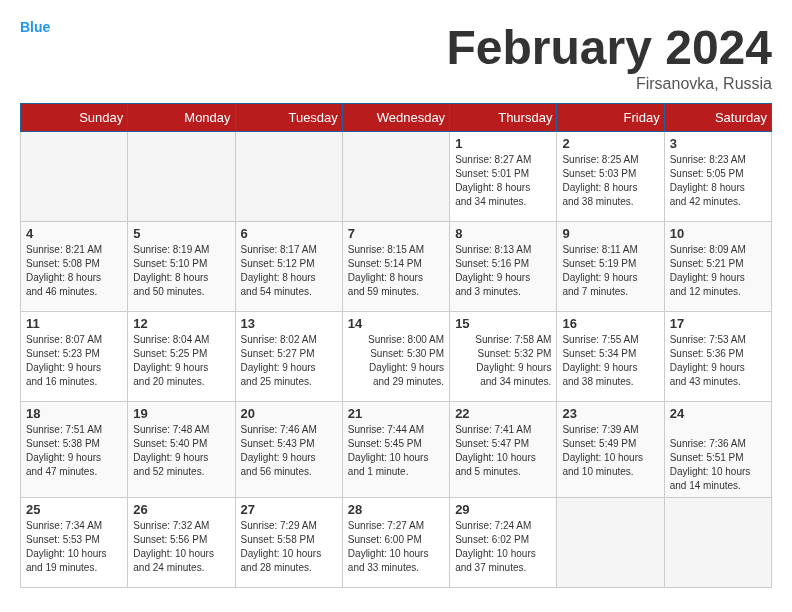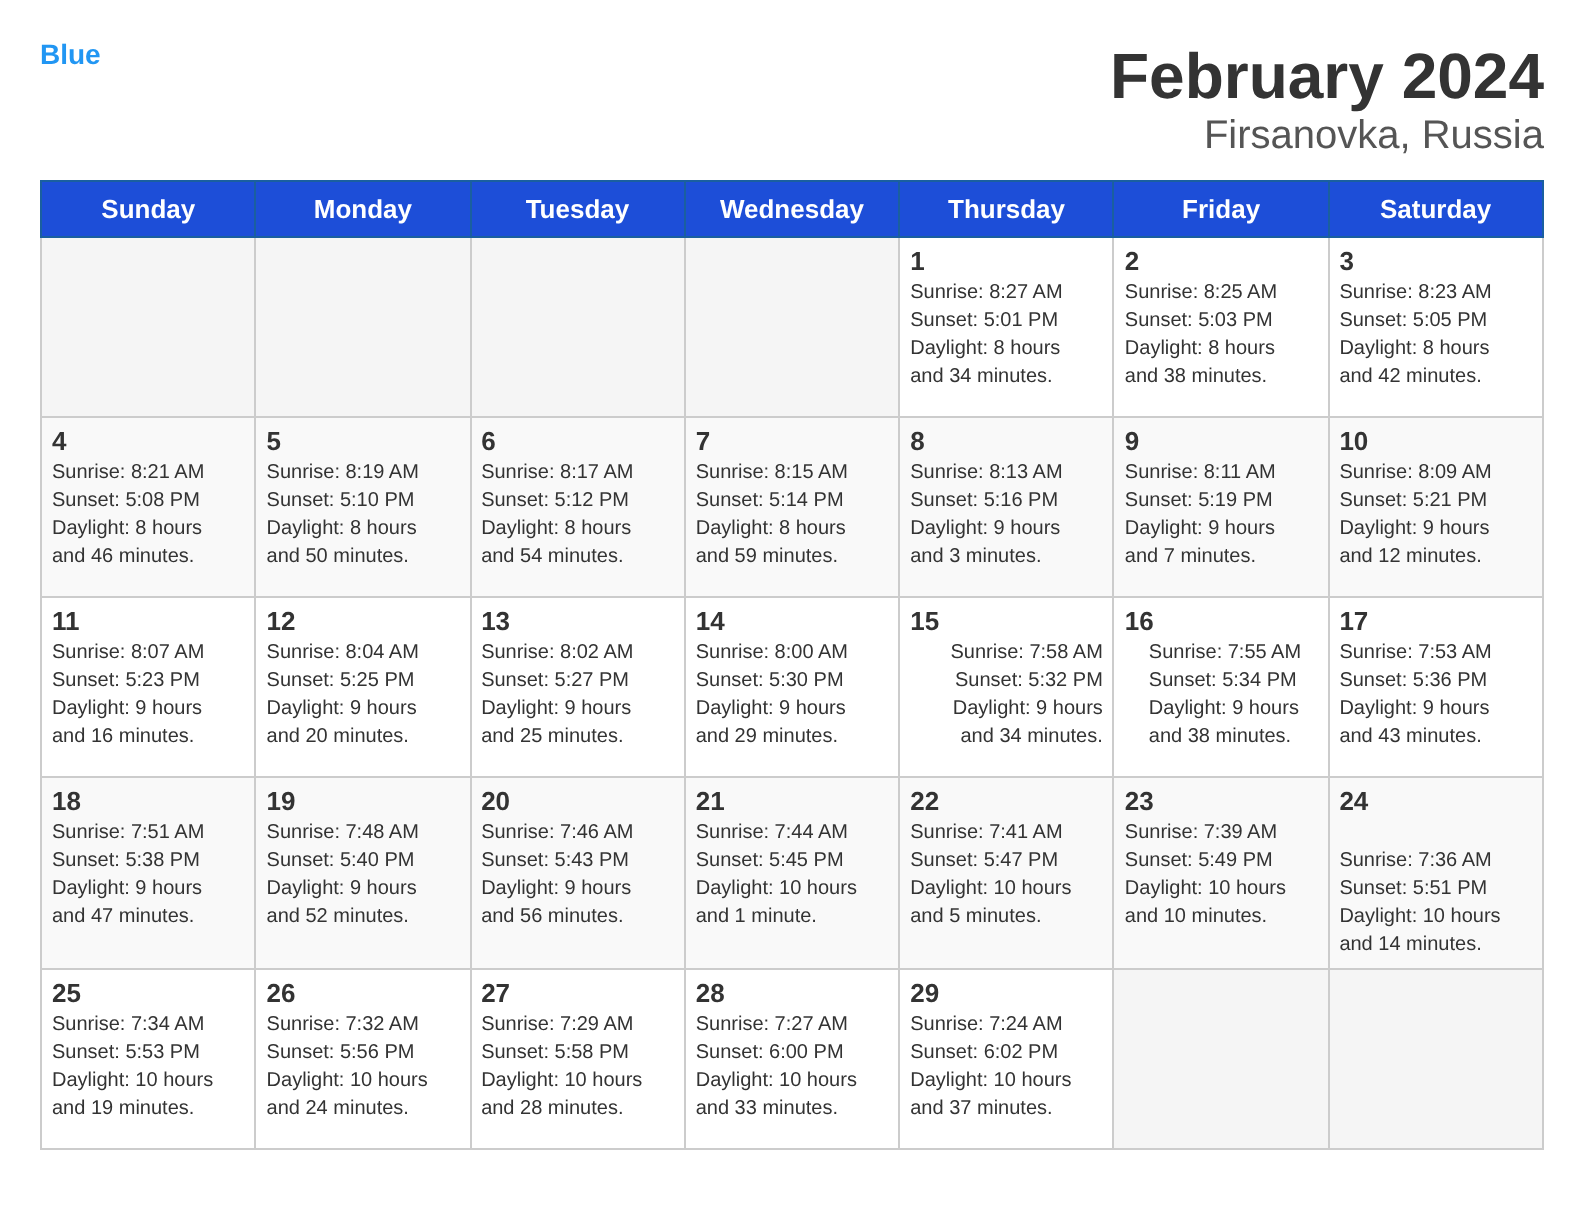--- a/index.html
+++ b/index.html
@@ -31,40 +31,40 @@
     }
     .logo-icon {
       width: 24px;
       height: 24px;
       margin-left: 2px;
     }
     .title-block {
       text-align: right;
     }
     .month-title {
-      font-size: 32px;
+      font-size: 48px;
       font-weight: bold;
       color: #333;
     }
     .location {
-      font-size: 20px;
+      font-size: 16px;
       color: #555;
     }
     table {
       width: 100%;
       border-collapse: collapse;
       table-layout: fixed;
     }
     th {
-      background-color: #1d4ed8;
+      background-color: #b91c1c;
       color: #fff;
       font-size: 13px;
-      font-weight: bold;
+      font-weight: normal;
       padding: 6px 4px;
-      text-align: center;
+      text-align: right;
       border: 1px solid #1a5fa0;
     }
     td {
       border: 1px solid #ccc;
       vertical-align: top;
       padding: 4px 5px;
       height: 90px;
       background: #fff;
     }
     td.empty {
@@ -211,35 +211,35 @@
         </td>
         <td>
           <div class="day-num">13</div>
           <div class="day-info" style="white-space: pre-line;">Sunrise: 8:02 AM
 Sunset: 5:27 PM
 Daylight: 9 hours
 and 25 minutes.</div>
         </td>
         <td>
           <div class="day-num">14</div>
-          <div class="day-info" style="white-space: pre-line;">Sunrise: 8:00 AM
+          <div class="day-info" style="white-space: pre-line; text-align: right;">Sunrise: 8:00 AM
 Sunset: 5:30 PM
 Daylight: 9 hours
 and 29 minutes.</div>
         </td>
         <td>
           <div class="day-num">15</div>
           <div class="day-info" style="white-space: pre-line; text-align: right;">Sunrise: 7:58 AM
 Sunset: 5:32 PM
 Daylight: 9 hours
 and 34 minutes.</div>
         </td>
         <td>
           <div class="day-num">16</div>
-          <div class="day-info" style="white-space: pre-line; margin-left: 12px;">Sunrise: 7:55 AM
+          <div class="day-info" style="white-space: pre-line;">Sunrise: 7:55 AM
 Sunset: 5:34 PM
 Daylight: 9 hours
 and 38 minutes.</div>
         </td>
         <td>
           <div class="day-num">17</div>
           <div class="day-info" style="white-space: pre-line;">Sunrise: 7:53 AM
 Sunset: 5:36 PM
 Daylight: 9 hours
 and 43 minutes.</div>

